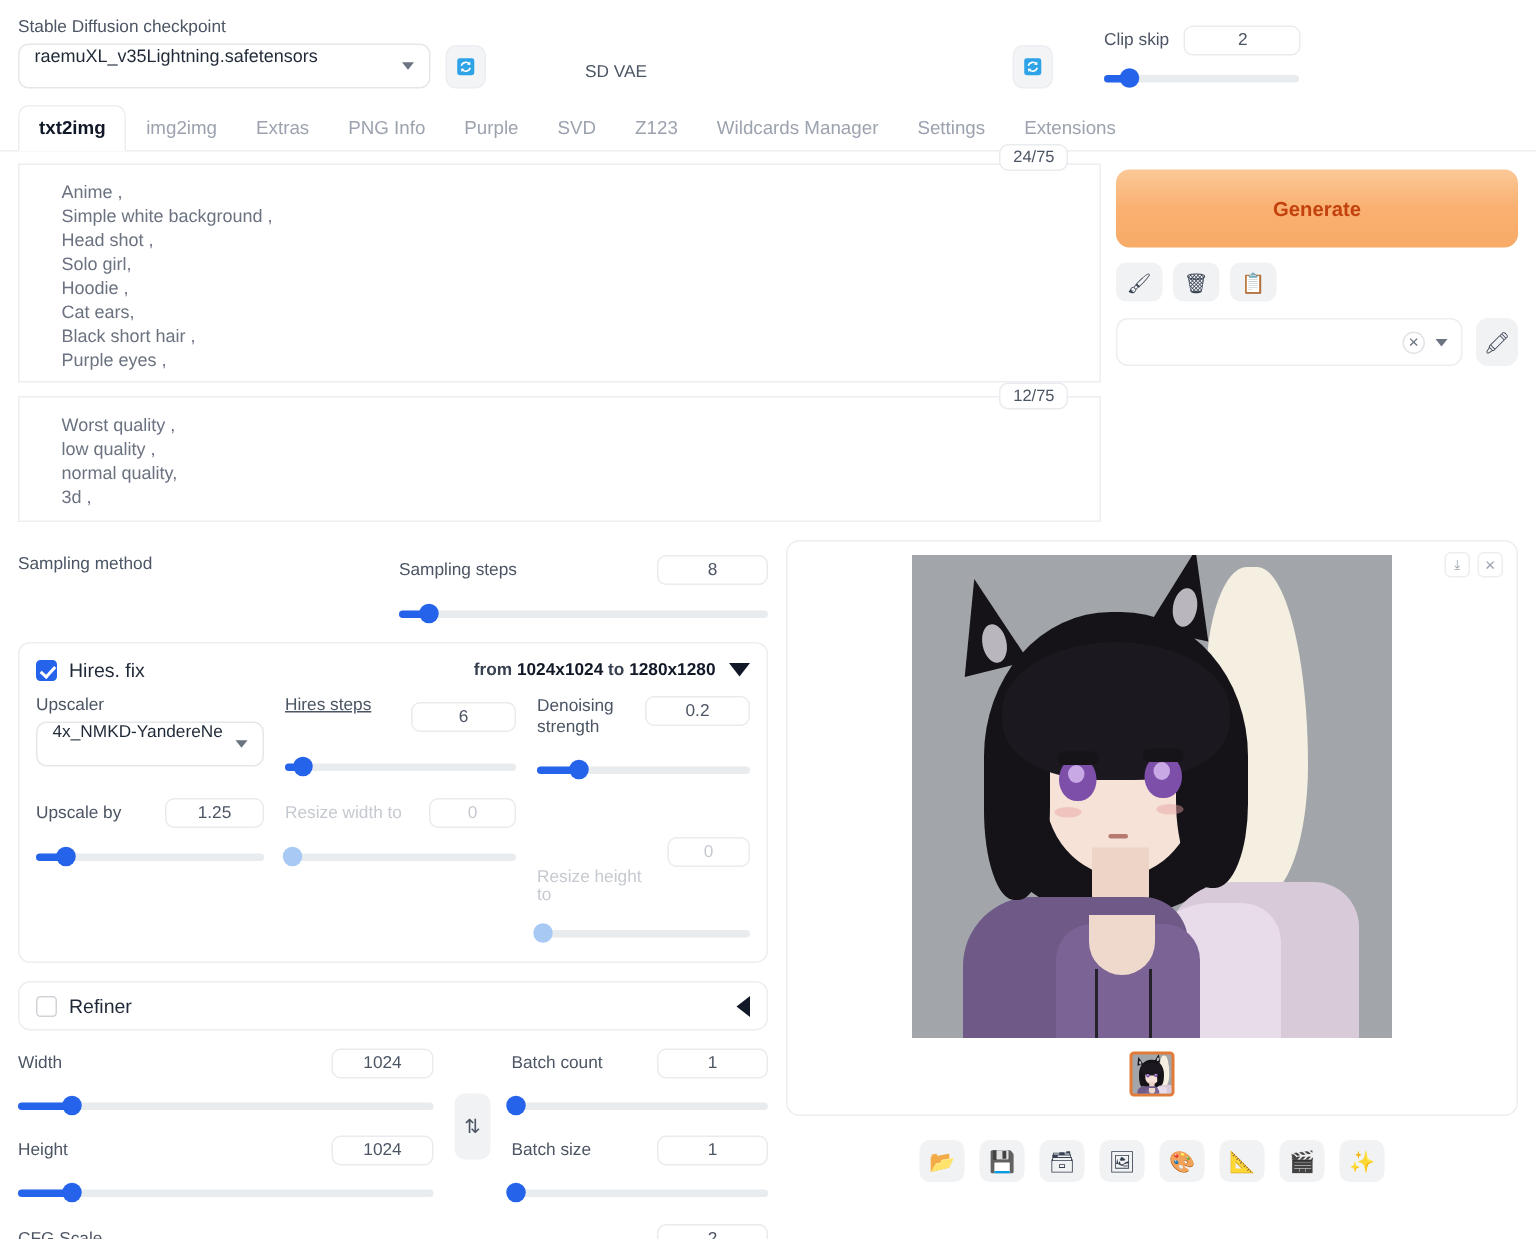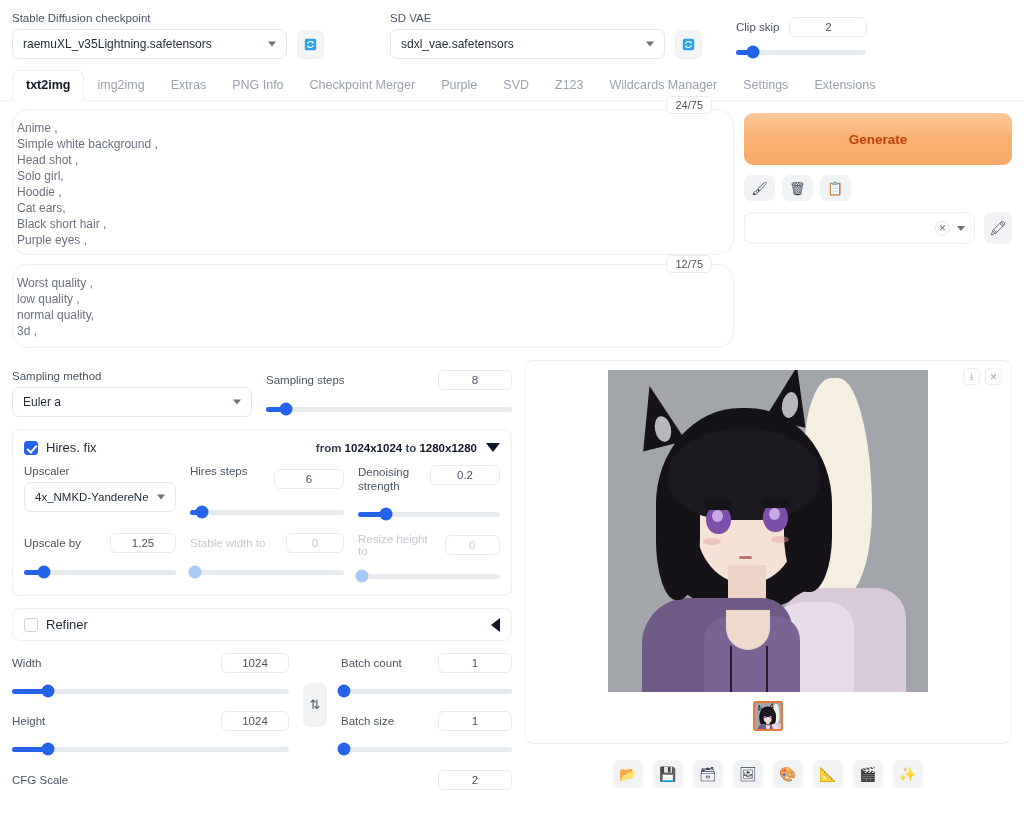--- a/index.html
+++ b/index.html
@@ -12,21 +12,21 @@
     color: #374151;
     overflow: hidden;
   }
   .app { width: 1024px; height: 690px; position: relative; background:#fff; }
 
   
   .topbar { display:flex; align-items:flex-end; padding: 8px 12px 10px 12px; gap: 10px; }
   .field-label { font-size: 11.5px; color:#4b5563; margin-bottom: 5px; display:block; }
   .select-box {
     height: 30px; border:1px solid #e5e7eb; border-radius:7px; background:#fff;
-    display:flex; align-items:center; padding: 0 10px; font-size:12px; color:#1f2937;
+    display:flex; align-items:flex-start; padding: 0 10px; font-size:12px; color:#1f2937;
     position:relative;
   }
   .select-box .caret {
     position:absolute; right:10px; top:50%; transform:translateY(-50%);
     width:0;height:0;border-left:4px solid transparent;border-right:4px solid transparent;
     border-top:5px solid #6b7280;
   }
   .ckpt-col { width: 275px; }
   .vae-col { width: 275px; margin-left: 56px; }
   .refresh-btn {
@@ -54,22 +54,22 @@
   .maintab { font-size:12.5px; color:#9ca3af; padding: 7px 13px 8px 13px; cursor:pointer; white-space:nowrap;}
   .maintab.active {
     color:#111827; background:#fff; border:1px solid #eceef1; border-bottom:1px solid #fff;
     border-radius:7px 7px 0 0; margin-bottom:-1px; font-weight:600;
   }
 
   
   .prompt-row { display:flex; padding: 8px 12px 0 12px; gap: 10px; }
   .prompt-col { width: 722px; position:relative; }
   .ta {
-    border:1px solid #eceef1; border-radius:16px; background:#fff;
-    font-size:12px; color:#6b7280; line-height:16px; padding:10px 4px; position:relative;
+    border:1px solid #eceef1; border-radius:0; background:#fff;
+    font-size:12px; color:#6b7280; line-height:16px; padding:10px 28px; position:relative;
     white-space:pre-wrap;
   }
   .ta.pos { height: 146px; }
   .ta.neg { height: 84px; margin-top: 9px; }
   .token {
     position:absolute; right:22px; top:-13px; background:#fff; border:1px solid #e9ebee;
     border-radius:6px; font-size:11px; color:#4b5563; padding: 2px 8px; z-index:4;
   }
   .token.neg { top: 146px; }
 
@@ -196,24 +196,20 @@
           <rect x="1" y="1" width="14" height="14" rx="2" fill="#2ea3e8"></rect>
           <path d="M11.5 6.2A4 4 0 0 0 4.3 7.2" stroke="#fff" stroke-width="1.3" fill="none"></path>
           <path d="M4.5 9.8a4 4 0 0 0 7.2-1" stroke="#fff" stroke-width="1.3" fill="none"></path>
           <path d="M11.7 3.6v2.8H8.9z" fill="#fff"></path>
             <path d="M4.3 12.4V9.6h2.8z" fill="#fff"></path>
         </svg>
       </div>
     </div>
     <div class="vae-col">
       <span class="field-label">SD VAE</span>
-      <div class="select-box">
-        <span>sdxl_vae.safetensors</span>
-        <span class="caret"></span>
-      </div>
     </div>
     <div style="display:flex;flex-direction:column;justify-content:flex-end;height:51px;">
       <div class="refresh-btn">
         <svg width="13" height="13" viewBox="0 0 16 16">
           <rect x="1" y="1" width="14" height="14" rx="2" fill="#2ea3e8"></rect>
           <path d="M11.5 6.2A4 4 0 0 0 4.3 7.2" stroke="#fff" stroke-width="1.3" fill="none"></path>
           <path d="M4.5 9.8a4 4 0 0 0 7.2-1" stroke="#fff" stroke-width="1.3" fill="none"></path>
           <path d="M11.7 3.6v2.8H8.9z" fill="#fff"></path>
             <path d="M4.3 12.4V9.6h2.8z" fill="#fff"></path>
         </svg>
@@ -230,21 +226,20 @@
         <div class="knob" style="left:13%"></div>
       </div>
     </div>
   </div>
 
   <div class="maintabs">
     <div class="maintab active">txt2img</div>
     <div class="maintab">img2img</div>
     <div class="maintab">Extras</div>
     <div class="maintab">PNG Info</div>
-    <div class="maintab">Checkpoint Merger</div>
     <div class="maintab">Purple</div>
     <div class="maintab">SVD</div>
     <div class="maintab">Z123</div>
     <div class="maintab">Wildcards Manager</div>
     <div class="maintab">Settings</div>
     <div class="maintab">Extensions</div>
   </div>
 
   <div class="prompt-row">
     <div class="prompt-col">
@@ -290,24 +285,20 @@
     </div>
   </div>
 
   <div class="lower">
 
     <div class="leftcol">
 
       <div class="row2 ctrl">
         <div style="width:240px;">
           <div class="ctrl-label">Sampling method</div>
-          <div class="select-box">
-            <span>Euler a</span>
-            <span class="caret"></span>
-          </div>
         </div>
         <div style="flex:1;">
           <div class="lbl-num">
             <div class="ctrl-label" style="margin-bottom:0;">Sampling steps</div>
             <div class="numfield" style="width:74px;">8</div>
           </div>
           <div class="slider" style="margin-top:12px;">
             <div class="track"></div>
             <div class="fill" style="width:8%"></div>
             <div class="knob" style="left:8%"></div>
@@ -335,21 +326,21 @@
         <div class="row2" style="margin-top:10px;">
           <div style="width:152px;">
             <div class="ctrl-label">Upscaler</div>
             <div class="select-box" style="font-size:11.5px;padding-right:22px;">
               <span>4x_NMKD-YandereNe</span>
               <span class="caret"></span>
             </div>
           </div>
           <div style="width:154px;">
             <div class="lbl-num">
-              <div class="ctrl-label" style="margin-bottom:16px;">Hires steps</div>
+              <div class="ctrl-label" style="margin-bottom:16px;text-decoration:underline;">Hires steps</div>
               <div class="numfield" style="width:70px;">6</div>
             </div>
             <div class="slider" style="margin-top:12px;">
               <div class="track"></div>
               <div class="fill" style="width:8%"></div>
               <div class="knob" style="left:8%"></div>
             </div>
           </div>
           <div style="flex:1;">
             <div class="lbl-num" style="align-items:flex-start;">
@@ -371,32 +362,32 @@
               <div class="numfield" style="width:66px;">1.25</div>
             </div>
             <div class="slider" style="margin-top:12px;">
               <div class="track"></div>
               <div class="fill" style="width:13%"></div>
               <div class="knob" style="left:13%"></div>
             </div>
           </div>
           <div style="width:154px;">
             <div class="lbl-num">
-              <div class="ctrl-label muted" style="margin-bottom:0;">Stable width to</div>
+              <div class="ctrl-label muted" style="margin-bottom:0;">Resize width to</div>
               <div class="numfield dim" style="width:58px;">0</div>
             </div>
             <div class="slider dim" style="margin-top:12px;">
               <div class="track"></div>
               <div class="fill" style="width:0%"></div>
               <div class="knob" style="left:3%"></div>
             </div>
           </div>
           <div style="flex:1;">
             <div class="lbl-num">
-              <div class="ctrl-label muted" style="margin-bottom:0;">Resize height to</div>
+              <div class="ctrl-label muted" style="margin-bottom:0;margin-top:47px;">Resize height to</div>
               <div class="numfield dim" style="width:58px;">0</div>
             </div>
             <div class="slider dim" style="margin-top:12px;">
               <div class="track"></div>
               <div class="fill" style="width:0%"></div>
               <div class="knob" style="left:3%"></div>
             </div>
           </div>
         </div>
       </div>

